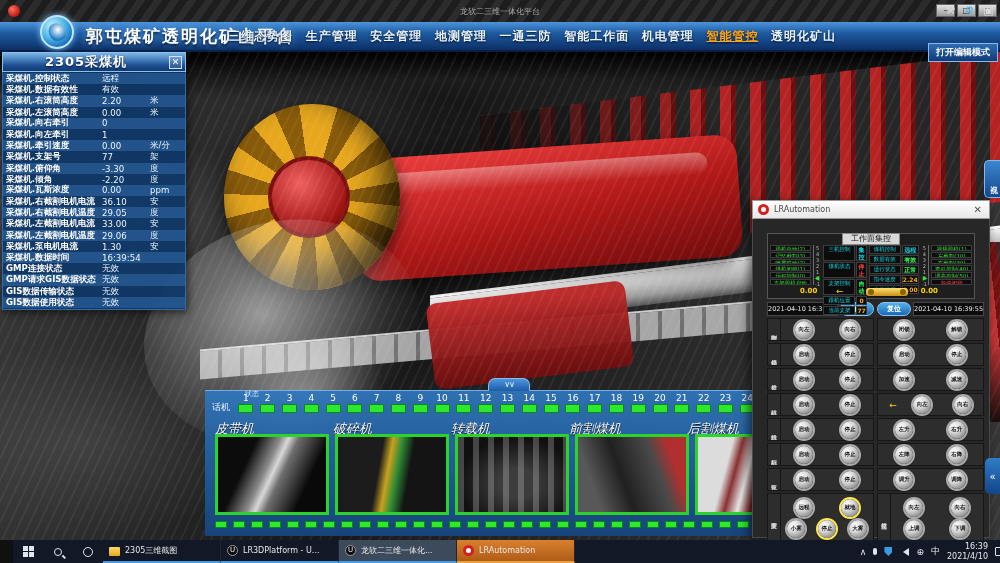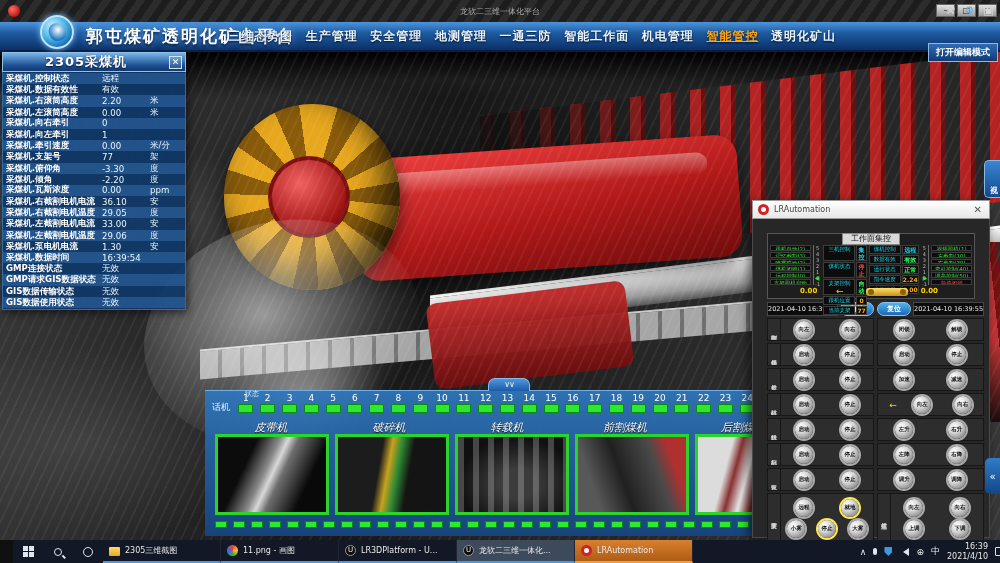--- a/index.html
+++ b/index.html
@@ -127,21 +127,21 @@
     border-radius:7px 7px 0 0; color:#dff0ff; font-size:8px; line-height:11px; text-align:center;
     letter-spacing:-1px; }
   .bp-status-label { position:absolute; left:40px; top:-2px; font-size:7px; color:#cfe6ff; }
   .bp-row-label { position:absolute; left:7px; top:10px; font-size:9px; color:#eaf4ff; }
   .channels { position:absolute; left:30px; top:2px; width:545px; display:flex; }
   .channel { flex:1; text-align:center; }
   .channel .num { font-size:9px; color:#fff; line-height:10px; }
   .channel .sq { width:15px; height:9px; margin:1px auto 0; background:#2ee830;
     border:1px solid #0a8a12; border-radius:1px; }
   .cam-labels { position:absolute; left:10px; top:29px; width:590px; display:flex; }
-  .cam-label { width:114px; margin-right:6px; text-align:center; font-size:11px; font-style:italic;
+  .cam-label { width:114px; margin-right:6px; font-size:13px; font-style:italic;
     color:#fff; text-shadow:0 1px 1px #000; }
   .cams { position:absolute; left:10px; top:43px; display:flex; }
   .cam { width:114px; height:81px; margin-right:6px; border:3px solid #2bd42b; background:#111; }
   .cam:nth-child(1) { background:linear-gradient(115deg,#0c0c0c 28%,#8a8a8a 44%,#d8d8d8 50%,#6e6e6e 57%,#090909 78%); }
   .cam:nth-child(2) { background:linear-gradient(100deg,#1c1c1c 38%,#c8a220 46%,#2e8a34 54%,#141414 64%),#161616; }
   .cam:nth-child(3) { background:
       repeating-linear-gradient(90deg, rgba(210,210,210,.28) 0 6px, transparent 6px 15px),
       radial-gradient(ellipse at 55% 62%, #3c3c3c 0 22%, #101010 70%); }
   .cam:nth-child(4) { background:linear-gradient(250deg,#b03030 0 16%,#4a4a4a 30%,#202020 58%,#585858 82%); }
   .cam:nth-child(5) { background:linear-gradient(105deg,#dcdcdc 0 28%,#883232 36%,#e6e6e6 46%,#742222 56%,#cfcfcf 72%); }
@@ -811,24 +811,20 @@
     <span class="tb-icon">
       <span class="search-glyph"></span>
     </span>
     <span class="tb-icon">
       <span class="cortana-glyph"></span>
     </span>
     <span id="tb-apps" style="display:flex">
         <span class="tb-app">
           <span class="app-ic ic-folder"></span>
           <span>2305三维截图</span>
-        </span>
-        <span class="tb-app">
-          <span class="app-ic ic-paint"></span>
-          <span>11.png - 画图</span>
         </span>
         <span class="tb-app">
           <span class="app-ic ic-unreal">U</span>
           <span>LR3DPlatform - U...</span>
         </span>
         <span class="tb-app active">
           <span class="app-ic ic-unreal">U</span>
           <span>龙软二三维一体化...</span>
         </span>
         <span class="tb-app orange">

